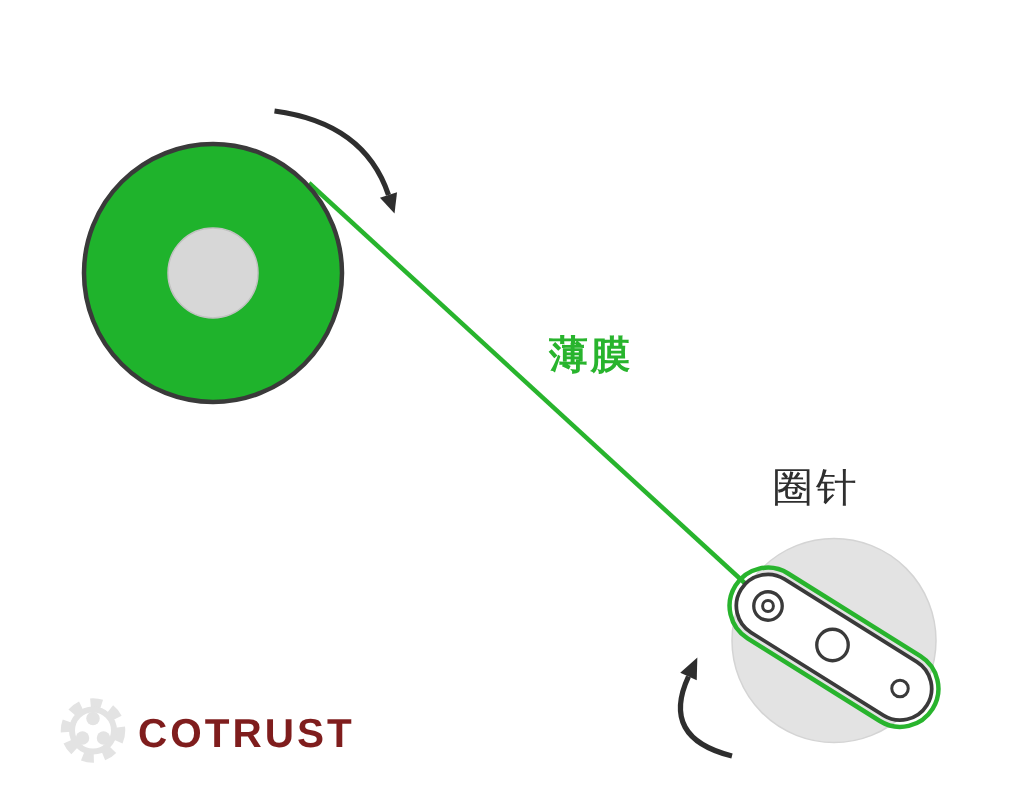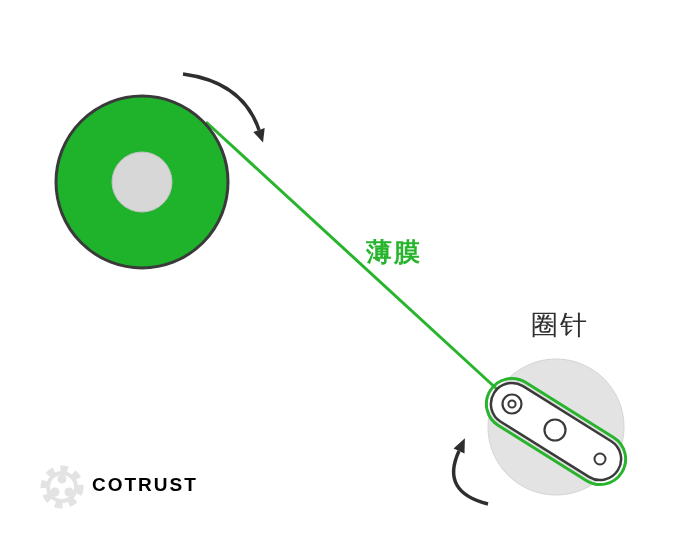--- a/index.html
+++ b/index.html
@@ -22,30 +22,30 @@
   }
   .label {
     position: absolute;
     color: #2f2f2f;
     font-size: 27px;
     letter-spacing: 2px;
     white-space: nowrap;
     user-select: none;
   }
   .label.roller { left: 73px; top: 281px; }
-  .label.film   { left: 366px; top: 219px; font-size: 26px; font-weight: 700; color: #28b42d; margin-top: 16px; }
-  .label.needle { left: 531px; top: 307px; }
+  .label.film   { left: 366px; top: 219px; font-size: 26px; font-weight: 700; color: #28b42d; }
+  .label.needle { left: 515px; top: 307px; }
   .watermark-text {
     position: absolute;
     left: 92px;
     top: 474px;
-    font-size: 19px;
+    font-size: 27px;
     font-weight: 700;
     letter-spacing: 2px;
-    color: #000000;
+    color: #7f1d1d;
     white-space: nowrap;
     user-select: none;
   }
 </style>
 </head>
 <body>
 
 <div class="canvas">
 
   <svg width="684" height="540" viewBox="0 0 684 540">

